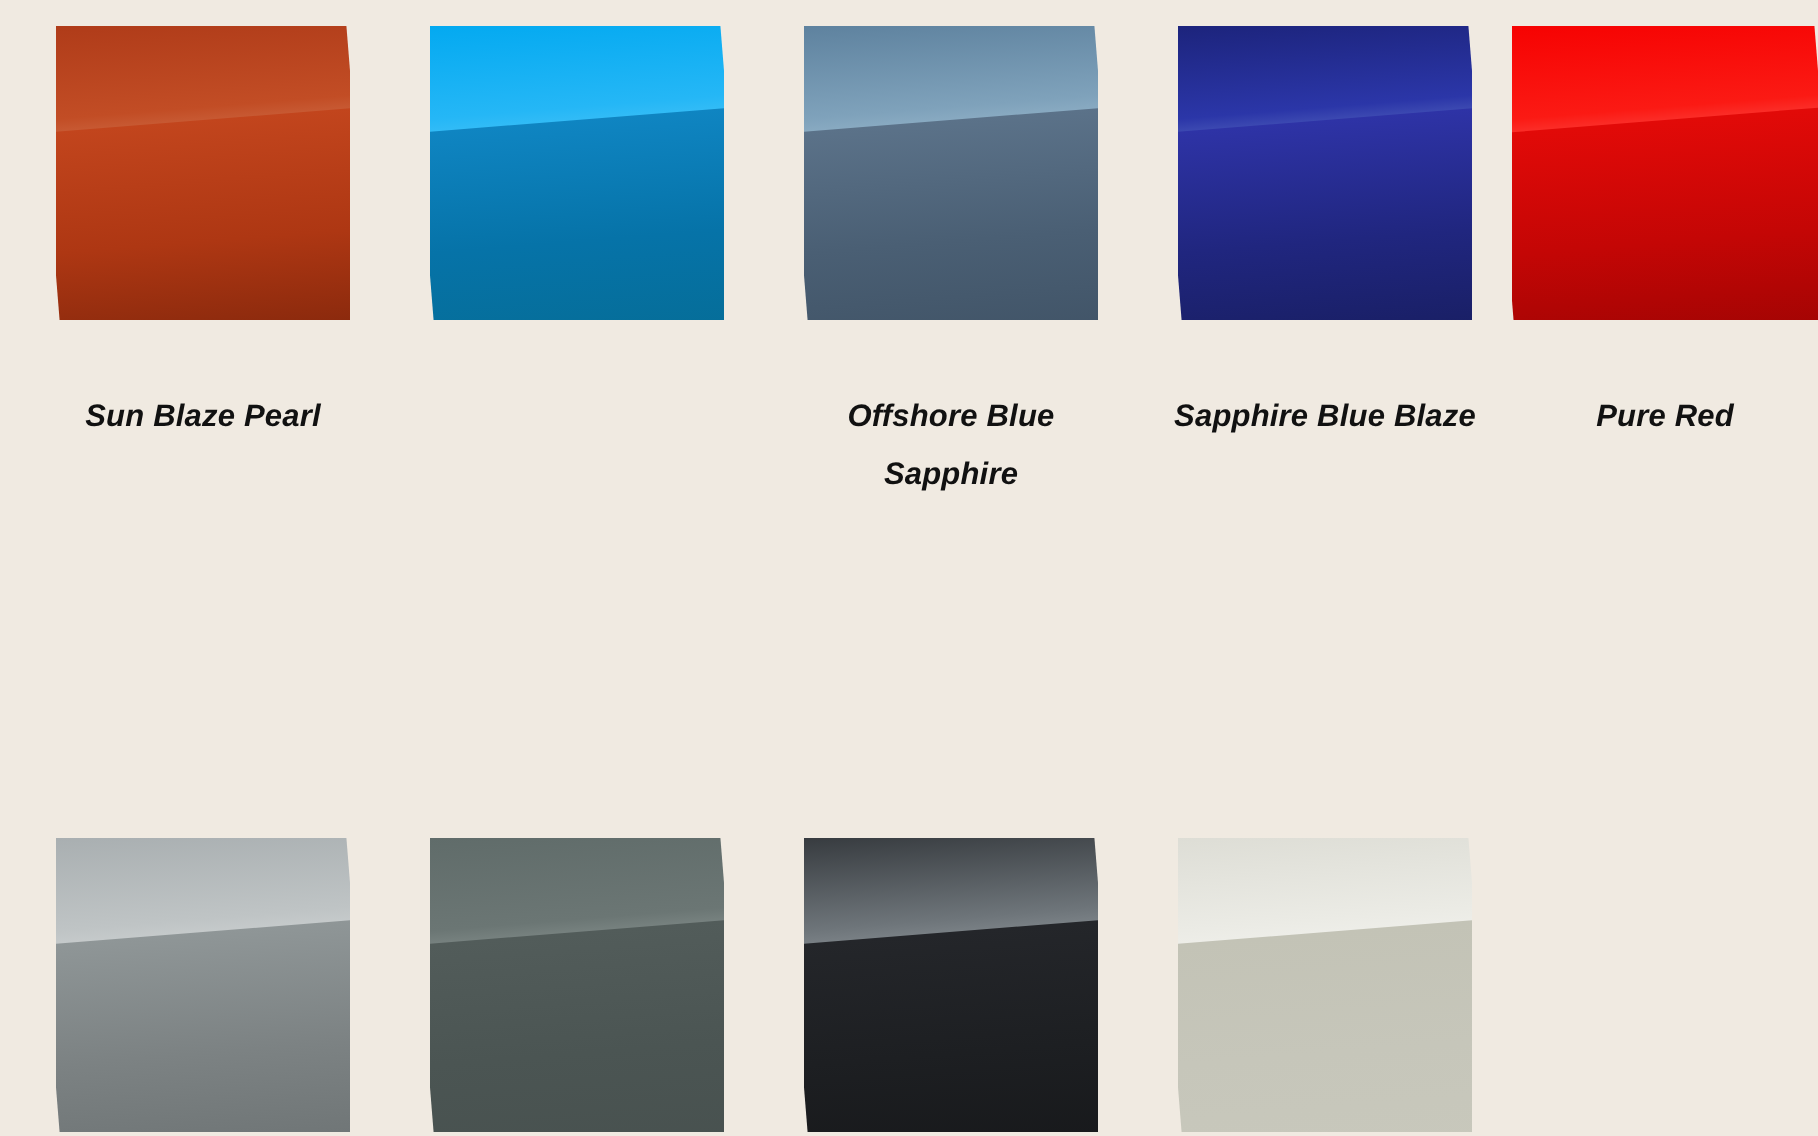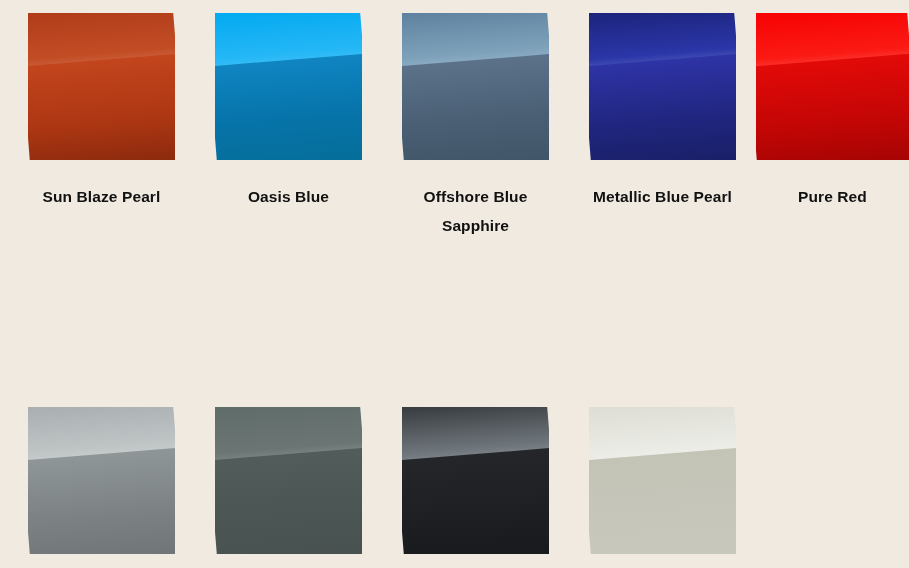--- a/index.html
+++ b/index.html
@@ -80,21 +80,21 @@
     margin-top: 30px;
     width: 172px;
     text-align: center;
     font-size: 15.5px;
     font-weight: bold;
     line-height: 29px;
     color: #111111;
     letter-spacing: 0.1px;
   }
   .cell-wide .swatch-label { width: 153px; }
-  .row-1 .swatch-label { margin-top: 22px; }
+  .row-1 .swatch-label { margin-top: 34px; font-style: italic; }
   .row-2 .swatch-label { margin-top: 30px; }
 
   .empty-cell { flex: 0 0 187px; }
 </style>
 </head>
 <body style="background: rgb(240, 234, 225);">
 
 <div class="swatch-grid">
 
   <div class="row row-1">
@@ -107,39 +107,38 @@
       </div>
       <div class="swatch-label">Sun Blaze Pearl</div>
     </div>
 
     <div class="swatch-cell">
       <div class="swatch">
         <div class="paint-top" style="background: linear-gradient(rgb(0, 168, 240) 0%, rgb(0, 168, 240) 22%, rgb(37, 183, 246) 58%, rgb(143, 220, 249) 96%, rgb(143, 220, 249) 100%);"></div>
         <div class="paint-line" style="background: linear-gradient(to right, rgb(205, 239, 252) 0%, rgb(205, 239, 252) 55%, rgb(143, 220, 249) 100%); box-shadow: rgb(205, 239, 252) 0px 0px 3px 1px;"></div>
         <div class="paint-bottom" style="background: linear-gradient(rgb(15, 133, 194) 0%, rgb(6, 115, 168) 42%, rgb(5, 106, 142) 100%);"></div>
       </div>
-      <div class="swatch-label">Oasis Blue</div>
     </div>
 
     <div class="swatch-cell">
       <div class="swatch">
         <div class="paint-top" style="background: linear-gradient(rgb(91, 127, 156) 0%, rgb(91, 127, 156) 22%, rgb(127, 162, 187) 58%, rgb(205, 227, 239) 96%, rgb(205, 227, 239) 100%);"></div>
         <div class="paint-line" style="background: linear-gradient(to right, rgb(230, 243, 250) 0%, rgb(230, 243, 250) 55%, rgb(205, 227, 239) 100%); box-shadow: rgb(230, 243, 250) 0px 0px 3px 1px;"></div>
         <div class="paint-bottom" style="background: linear-gradient(rgb(91, 114, 137) 0%, rgb(74, 95, 116) 42%, rgb(59, 77, 95) 100%);"></div>
       </div>
       <div class="swatch-label">Offshore Blue Sapphire</div>
     </div>
 
     <div class="swatch-cell">
       <div class="swatch">
         <div class="paint-top" style="background: linear-gradient(rgb(27, 34, 120) 0%, rgb(27, 34, 120) 22%, rgb(43, 54, 168) 58%, rgb(184, 211, 244) 96%, rgb(184, 211, 244) 100%);"></div>
         <div class="paint-line" style="background: linear-gradient(to right, rgb(255, 255, 255) 0%, rgb(255, 255, 255) 55%, rgb(184, 211, 244) 100%); box-shadow: rgb(255, 255, 255) 0px 0px 3px 1px;"></div>
         <div class="paint-bottom" style="background: linear-gradient(rgb(46, 51, 166) 0%, rgb(32, 38, 127) 42%, rgb(20, 26, 82) 100%);"></div>
       </div>
-      <div class="swatch-label">Metallic Blue Pearl</div>
+      <div class="swatch-label">Sapphire Blue Blaze</div>
     </div>
 
     <div class="swatch-cell cell-wide">
       <div class="swatch swatch-bleed">
         <div class="paint-top" style="background: linear-gradient(rgb(246, 0, 0) 0%, rgb(246, 0, 0) 22%, rgb(251, 26, 20) 58%, rgb(251, 184, 182) 96%, rgb(251, 184, 182) 100%);"></div>
         <div class="paint-line" style="background: linear-gradient(to right, rgb(253, 224, 222) 0%, rgb(253, 224, 222) 55%, rgb(251, 184, 182) 100%); box-shadow: rgb(253, 224, 222) 0px 0px 3px 1px;"></div>
         <div class="paint-bottom" style="background: linear-gradient(rgb(226, 10, 8) 0%, rgb(196, 6, 5) 42%, rgb(140, 3, 2) 100%);"></div>
       </div>
       <div class="swatch-label">Pure Red</div>
     </div>

